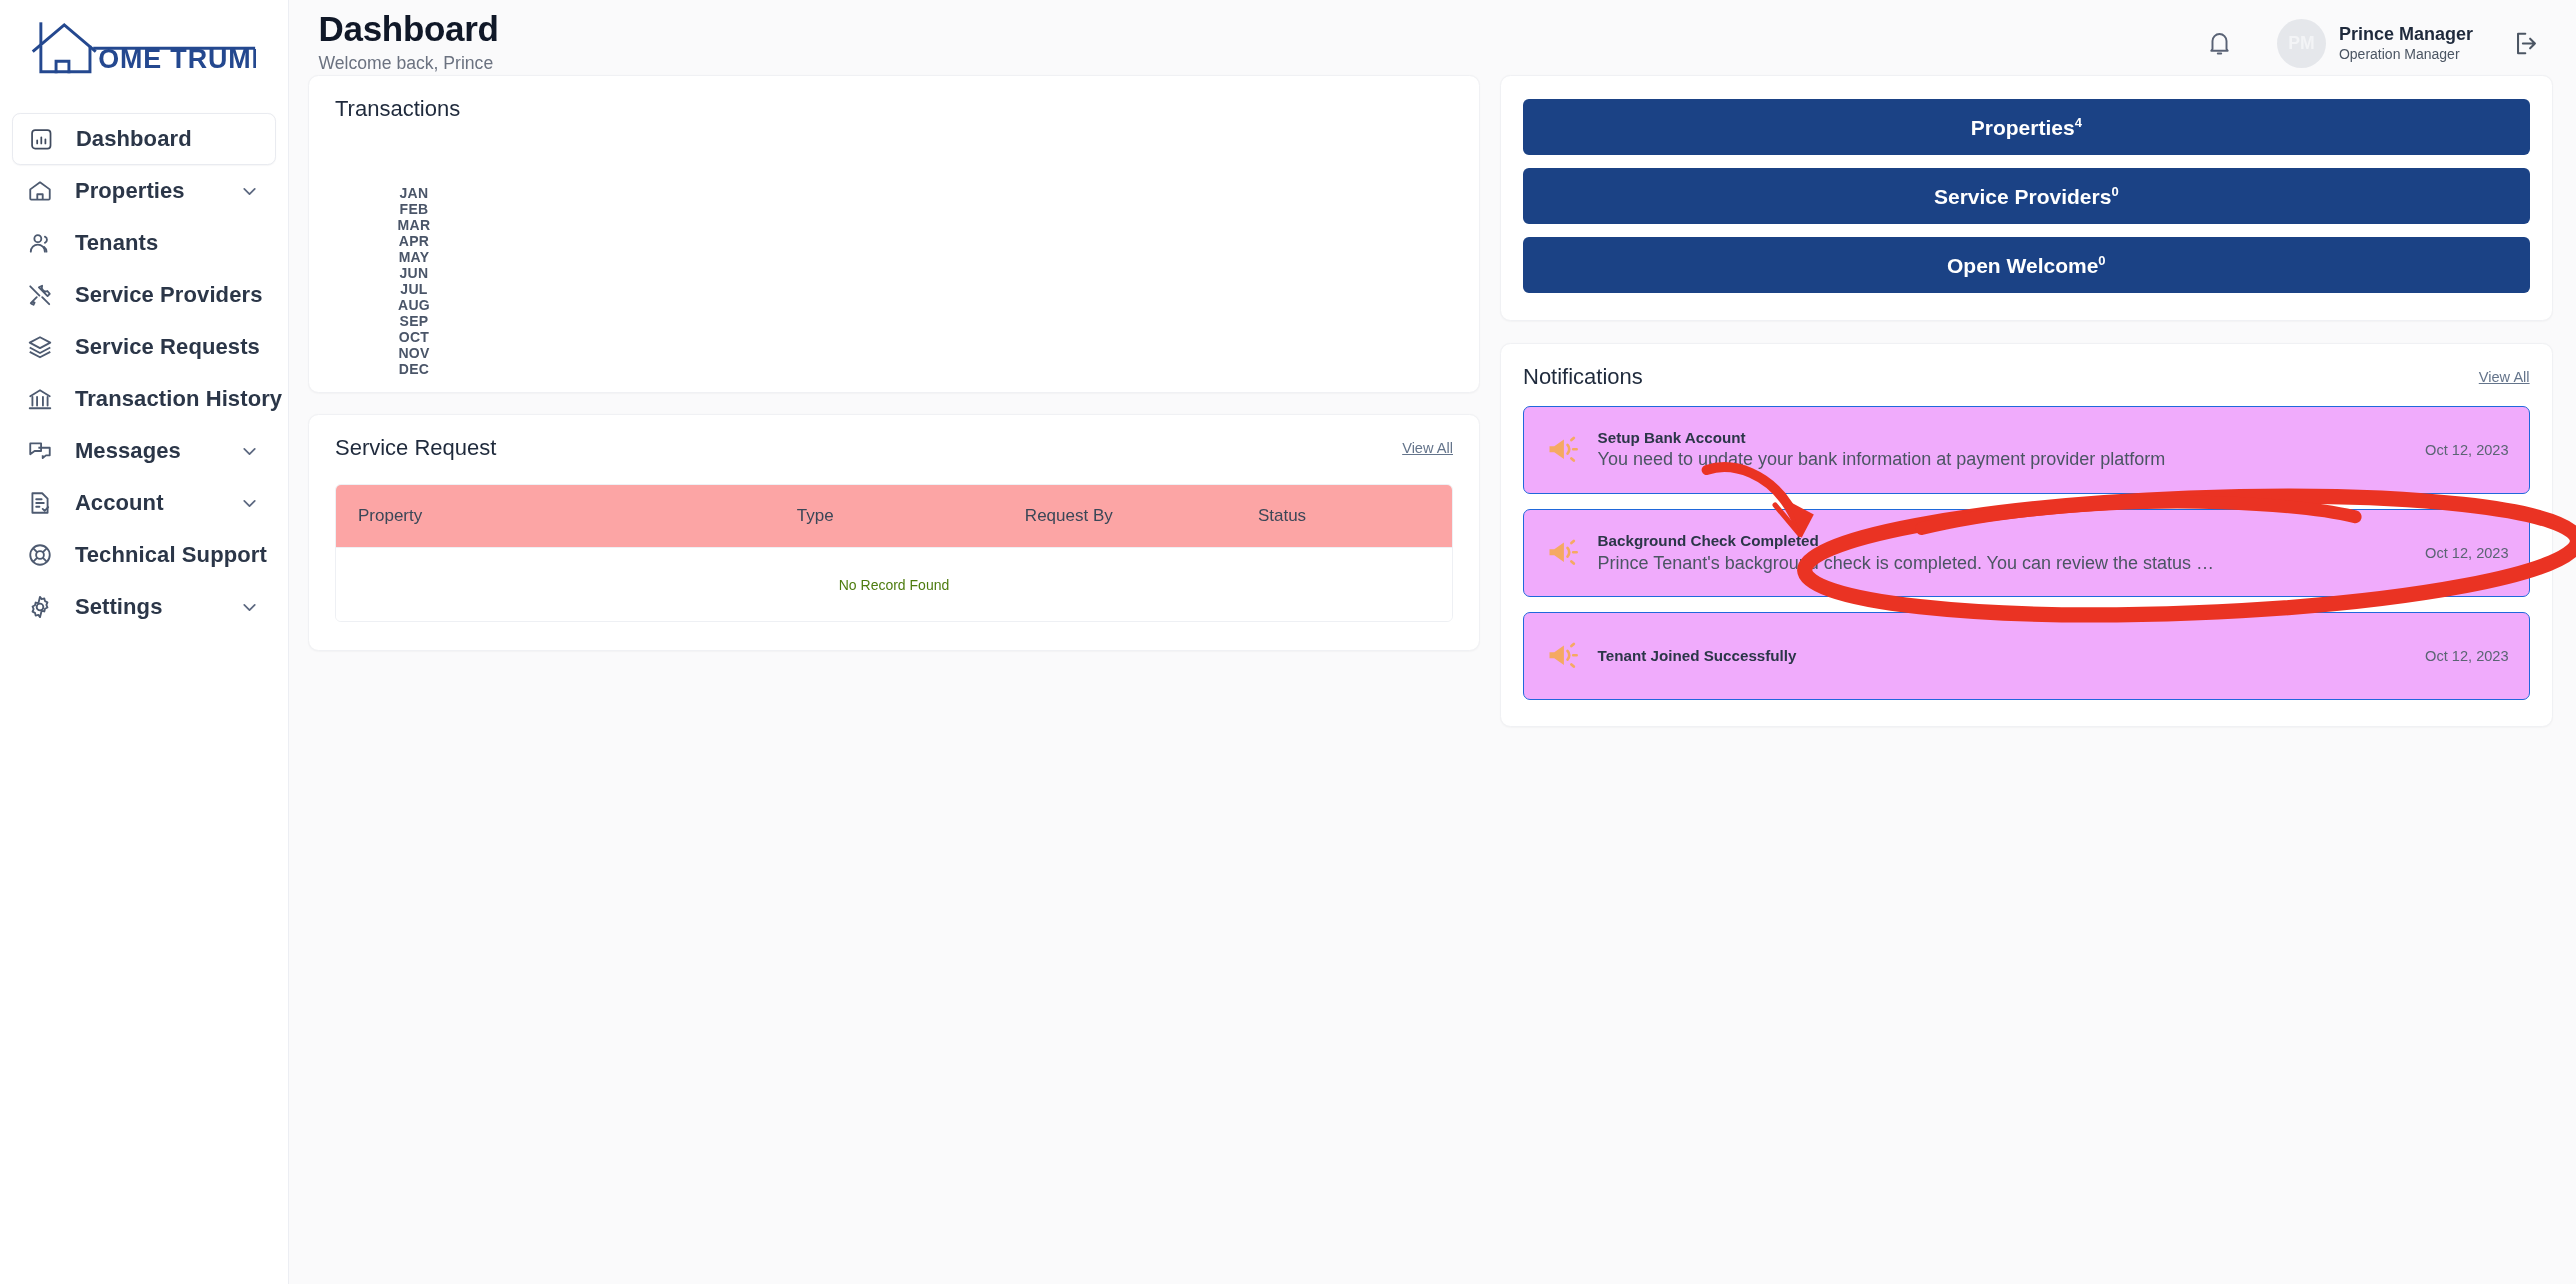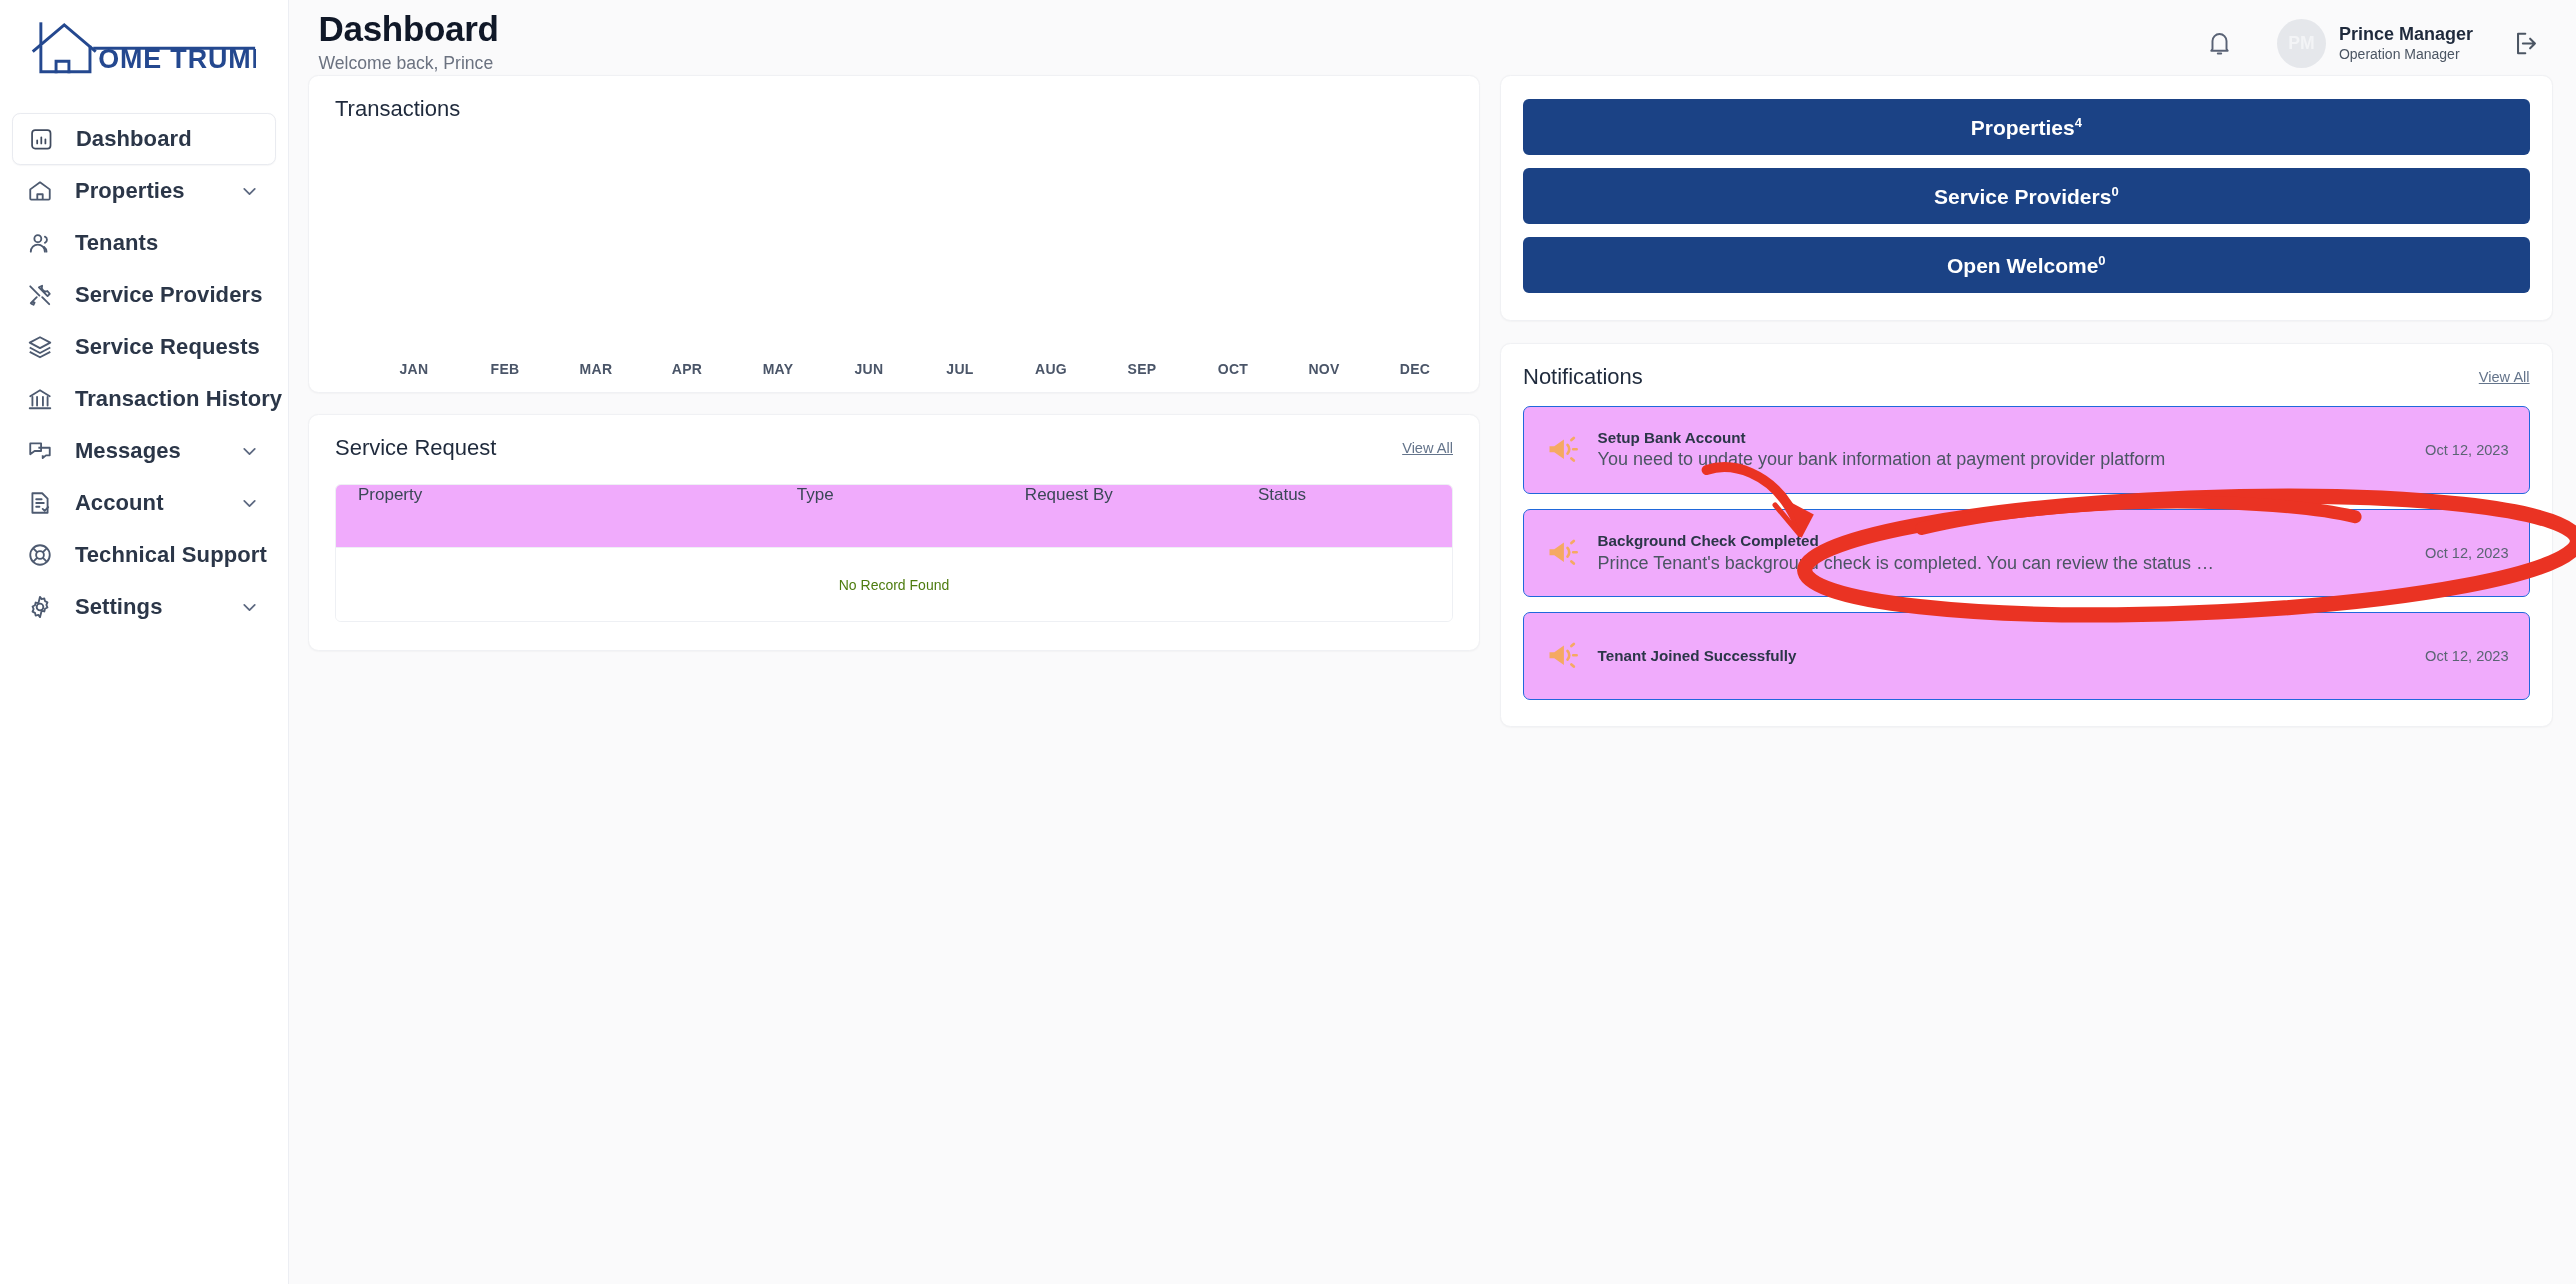--- a/index.html
+++ b/index.html
@@ -122,21 +122,21 @@
     border-radius: 10.5px;
     box-shadow: 0 0.6px 1.8px rgba(16,24,40,.03);
   }
 
   
   .chart-card { height: 318px; padding: 20px 26px 0 26px; position: relative; }
   .chart-title { font-size: 22px; color: #1f2a3c; }
   .chart-plot { position: absolute; left: 26px; right: 26px; top: 64px; bottom: 41px; }
   .chart-axis {
     position: absolute; left: 70px; right: 29px; bottom: 15.2px;
-    display: flex; justify-content: space-between;
+    display: flex; justify-content: space-between; flex-direction: column;
   }
   .tick {
     font-size: 14px; color: #4a5568;
     letter-spacing: 0.3px; font-weight: bold;
     width: 70px; text-align: center;
   }
 
   
   .sr-card { margin-top: 21px; padding: 20px 26px 28px 26px; position: relative; }
   .sr-head { display: flex; align-items: center; }
@@ -145,23 +145,23 @@
     margin-left: auto; font-size: 14.6px; color: #64748b;
     text-decoration: underline; cursor: pointer;
   }
   .table {
     margin-top: 23.4px;
     border: 1.8px solid #eef0f4;
     border-radius: 5.9px;
     overflow: hidden;
   }
   .thead {
-    display: flex; background: #f0abfc;
+    display: flex; background: #fca5a5;
     border-bottom: 1.8px solid #eef0f4;
-    height: 63px; 
+    height: 63px; align-items: center;
   }
   .th { font-size: 17px; color: #3b4757; }
   .th.c1 { width: 551px; padding-left: 22px; }
   .th.c2 { width: 275px; }
   .th.c3 { width: 281px; }
   .th.c4 { width: 234px; }
   .empty-row {
     height: 73px; display: flex;
     align-items: center; justify-content: center;
     font-size: 14px; color: #4d7c0f;

